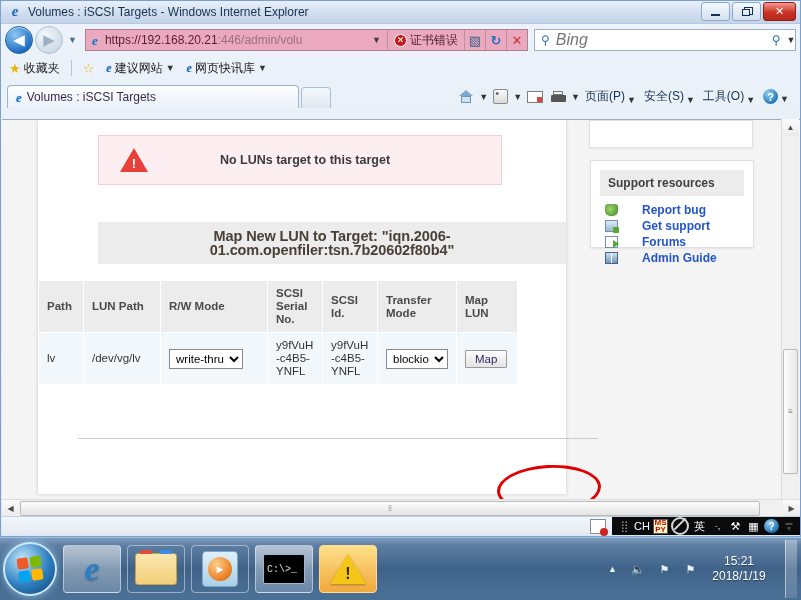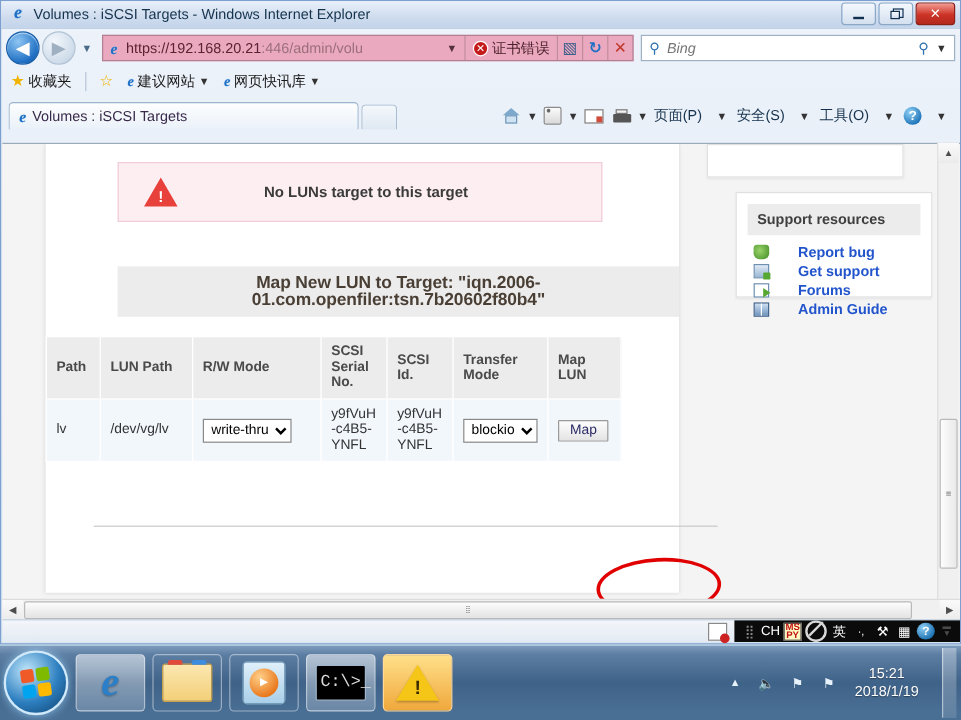--- a/index.html
+++ b/index.html
@@ -56,21 +56,21 @@
   .certerr{display:flex;align-items:center;gap:3px;padding:0 6px;height:20px;
     border-left:1px solid #c08d9d;white-space:nowrap;}
   .certerr span.t{font-size:12px;color:#4a1f2b;}
   .shield{width:13px;height:13px;border-radius:50%;background:#c41a1a;color:#fff;
     font-size:9px;font-weight:bold;display:flex;align-items:center;justify-content:center;
     border:1px solid #fff;box-sizing:border-box;}
   .addr-b{width:20px;height:20px;border-left:1px solid #c08d9d;display:flex;
     align-items:center;justify-content:center;font-size:13px;font-weight:bold;}
   .search{width:262px;height:22px;background:#fff;border:1px solid #9dafc2;
     display:flex;align-items:center;margin-left:4px;box-sizing:border-box;}
-  .search input{border:0;outline:0;flex:1;font-size:12px;font-style:italic;color:#555;
+  .search input{border:0;outline:0;flex:1;font-size:16px;font-style:italic;color:#555;
     font-family:"Liberation Sans",sans-serif;background:transparent;}
   .mag{color:#2b6fae;font-size:12px;padding:0 4px 0 6px;}
 
   
   .favbar{height:24px;display:flex;align-items:center;padding:0 4px;gap:4px;
     font-size:12px;color:#1a1a1a;}
   .fav-item{display:flex;align-items:center;gap:3px;padding:1px 4px;white-space:nowrap;}
   .sep{width:1px;height:16px;background:#b5c5d6;margin:0 3px;}
   .star{color:#f0b400;font-size:13px;}
   .caret{font-size:9px;color:#333;}
@@ -78,21 +78,21 @@
   
   .tabrow{height:28px;display:flex;align-items:flex-end;padding-left:6px;gap:2px;}
   .tab{height:23px;min-width:292px;background:linear-gradient(#fdfefe,#eaf1f9);
     border:1px solid #9cb4cd;border-bottom:none;border-radius:4px 4px 0 0;
     display:flex;align-items:center;padding:0 8px;gap:5px;box-sizing:border-box;}
   .tab-title{font-size:12px;color:#3a2a4a;white-space:nowrap;}
   .newtab{width:28px;height:20px;background:linear-gradient(#f4f8fc,#dfe8f2);
     border:1px solid #a9bdd2;border-bottom:none;border-radius:4px 4px 0 0;}
   .cmdbar{margin-left:auto;display:flex;align-items:center;gap:2px;padding-right:8px;
     padding-bottom:2px;font-size:12px;color:#16324d;}
-  .cmd{display:flex;align-items:center;gap:12px;padding:1px 3px;white-space:nowrap;}
+  .cmd{display:flex;align-items:flex-end;gap:2px;padding:1px 3px;white-space:nowrap;}
   .home-ico{width:16px;height:14px;position:relative;display:inline-block;}
   .home-ico:before{content:"";position:absolute;left:1px;top:0;width:0;height:0;
     border-left:7px solid transparent;border-right:7px solid transparent;
     border-bottom:6px solid #7ea8cc;}
   .home-ico:after{content:"";position:absolute;left:3px;top:6px;width:10px;height:7px;
     background:#cfe2f2;border:1px solid #6f96b8;box-sizing:border-box;}
   .rss{width:13px;height:13px;border:1px solid #8b8b8b;border-radius:2px;
     background:linear-gradient(#fbfbfb,#d9d9d9);position:relative;}
   .rss:after{content:"•";position:absolute;left:1px;top:-3px;color:#666;font-size:11px;}
   .mail{width:14px;height:10px;border:1px solid #7d7d7d;background:#fff;position:relative;}
@@ -144,21 +144,21 @@
   select.ofsel{font-family:"Liberation Sans",sans-serif;font-size:11.5px;
     border:1px solid #888;background:#fff;padding:2px 2px;}
   button.mapbtn{font-family:"Liberation Sans",sans-serif;font-size:11.5px;
     background:linear-gradient(#fdfdfd,#e4e4e4);border:1px solid #9a9a9a;
     padding:2px 9px;color:#2b2b66;border-radius:1px;}
   .hr{position:absolute;left:40px;top:318px;width:520px;height:1px;background:#c9c9c9;}
 
   .side-top{position:absolute;left:587px;top:0px;width:164px;height:28px;
     background:#fff;border:1px solid #e0e0e0;box-sizing:border-box;
     box-shadow:0 1px 2px rgba(0,0,0,.07);}
-  .side{position:absolute;left:611px;top:40px;width:164px;height:88px;background:#fff;
+  .side{position:absolute;left:588px;top:40px;width:164px;height:88px;background:#fff;
     border:1px solid #e0e0e0;box-sizing:border-box;box-shadow:0 1px 2px rgba(0,0,0,.07);}
   .side-h{margin:9px 9px 6px 9px;background:#ececec;padding:6px 8px;font-size:12px;
     font-weight:bold;color:#3f3f3f;}
   .side-li{display:flex;align-items:center;gap:24px;padding:1px 15px 1px 14px;}
   .side-li a{color:#2255cc;font-size:12px;font-weight:bold;text-decoration:none;}
   .ico-sm{width:13px;height:12px;display:inline-block;flex:0 0 13px;}
   .ico-bug{background:radial-gradient(circle at 40% 40%,#9ad36a,#3f8b25);
     border-radius:3px 3px 5px 5px;}
   .ico-sup{background:linear-gradient(#dfeaf6,#9ab6d4);border:1px solid #6f90b0;
     box-sizing:border-box;position:relative;}
@@ -242,21 +242,21 @@
   .folder:before{content:"";position:absolute;left:4px;top:-4px;width:12px;height:4px;
     background:#e04b3c;border-radius:2px 2px 0 0;}
   .folder:after{content:"";position:absolute;right:4px;top:-4px;width:12px;height:4px;
     background:#3c8ce0;border-radius:2px 2px 0 0;}
   .wmp{width:34px;height:34px;border-radius:4px;background:linear-gradient(#dff0fb,#a9cfe8);
     border:1px solid #7fa8c4;display:flex;align-items:center;justify-content:center;}
   .wmp-circ{width:24px;height:24px;border-radius:50%;
     background:radial-gradient(circle at 35% 30%,#ffd08a,#e8761a 75%);
     display:flex;align-items:center;justify-content:center;color:#fff;font-size:11px;}
   .cmdwin{width:42px;height:30px;background:#000;border:1px solid #9fb6cc;border-radius:2px;
-    color:#dcdcdc;font-family:"Liberation Mono","DejaVu Sans Mono",monospace;font-size:14px;
+    color:#dcdcdc;font-family:"Liberation Mono","DejaVu Sans Mono",monospace;font-size:10px;
     display:flex;align-items:center;padding-left:3px;box-sizing:border-box;}
   .warn-tri{width:0;height:0;border-left:18px solid transparent;border-right:18px solid transparent;
     border-bottom:30px solid #f5c518;position:relative;filter:drop-shadow(0 1px 1px rgba(0,0,0,.3));}
   .warn-tri:after{content:"!";position:absolute;left:-4px;top:11px;width:8px;text-align:center;
     font-size:16px;font-weight:bold;color:#3a2c00;}
   .tray{margin-left:auto;display:flex;align-items:center;gap:9px;padding-right:4px;
     color:#e8f2fb;font-size:11px;}
   .tray-ico{width:17px;height:16px;display:flex;align-items:center;justify-content:center;}
   .clock{text-align:center;line-height:15px;font-size:12px;color:#fff;min-width:62px;
     text-shadow:0 1px 1px rgba(0,0,0,.4);}

